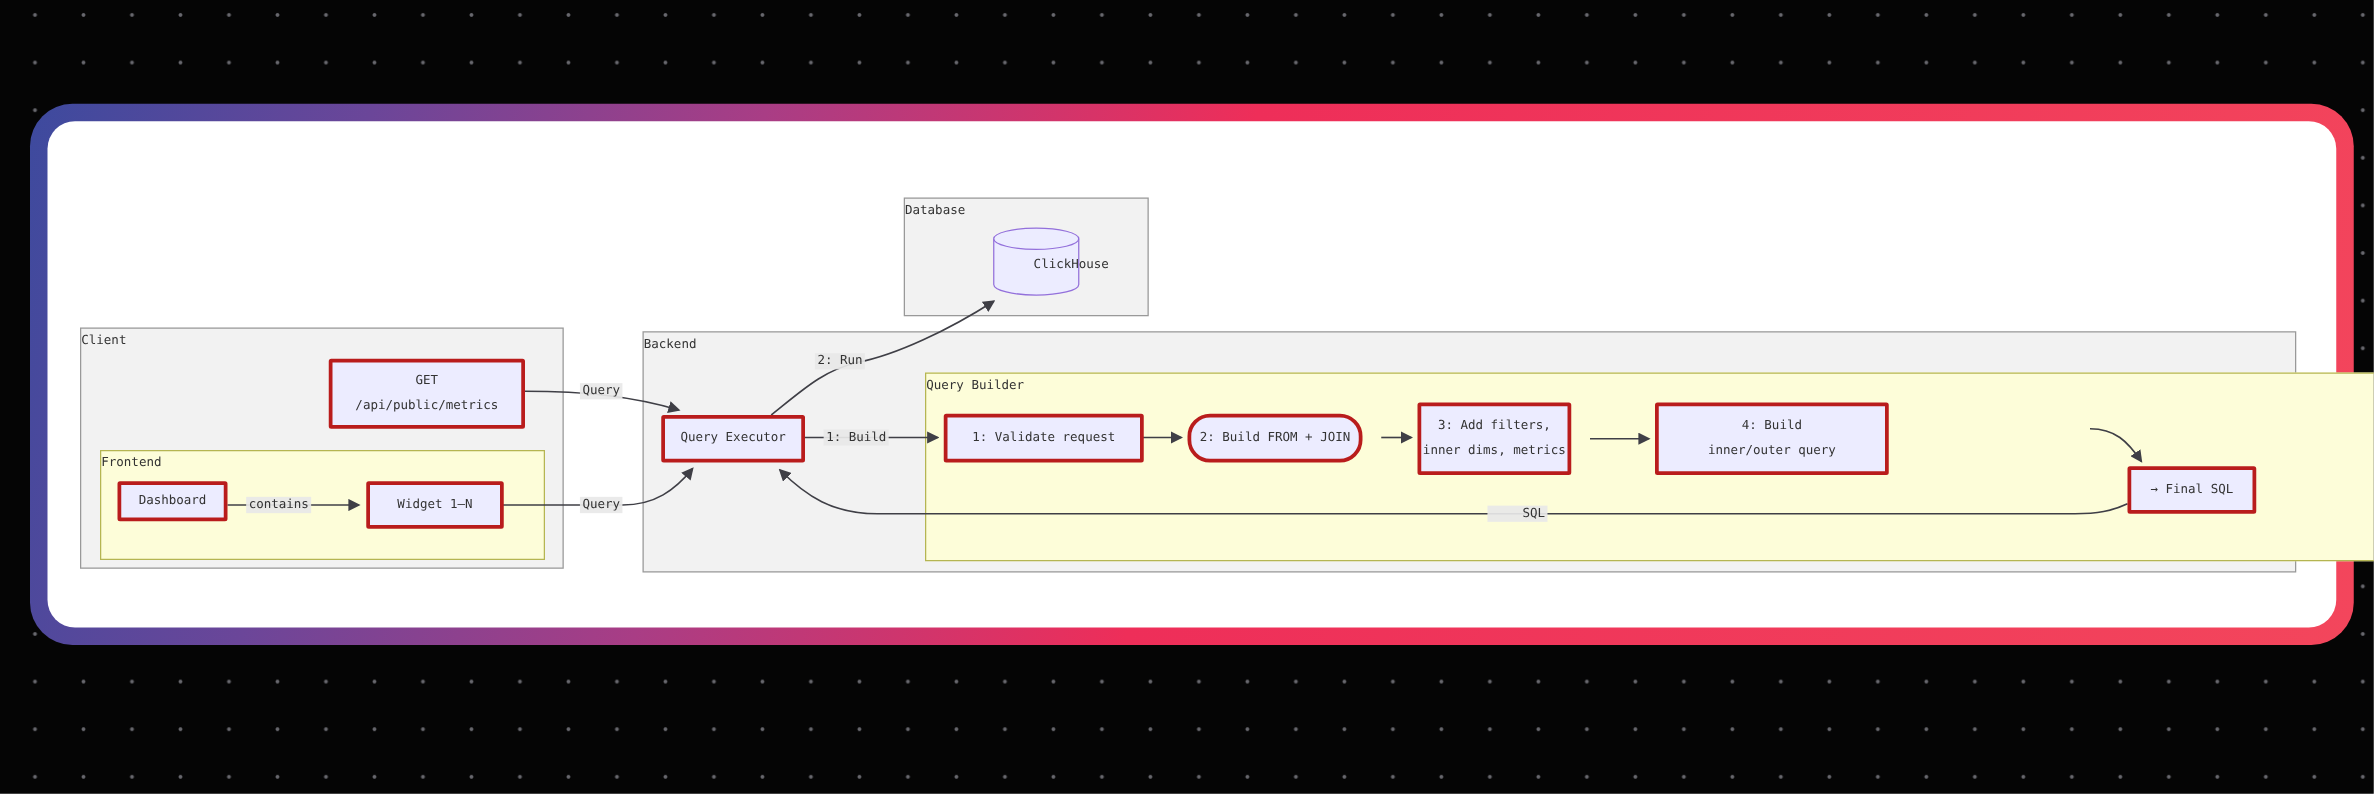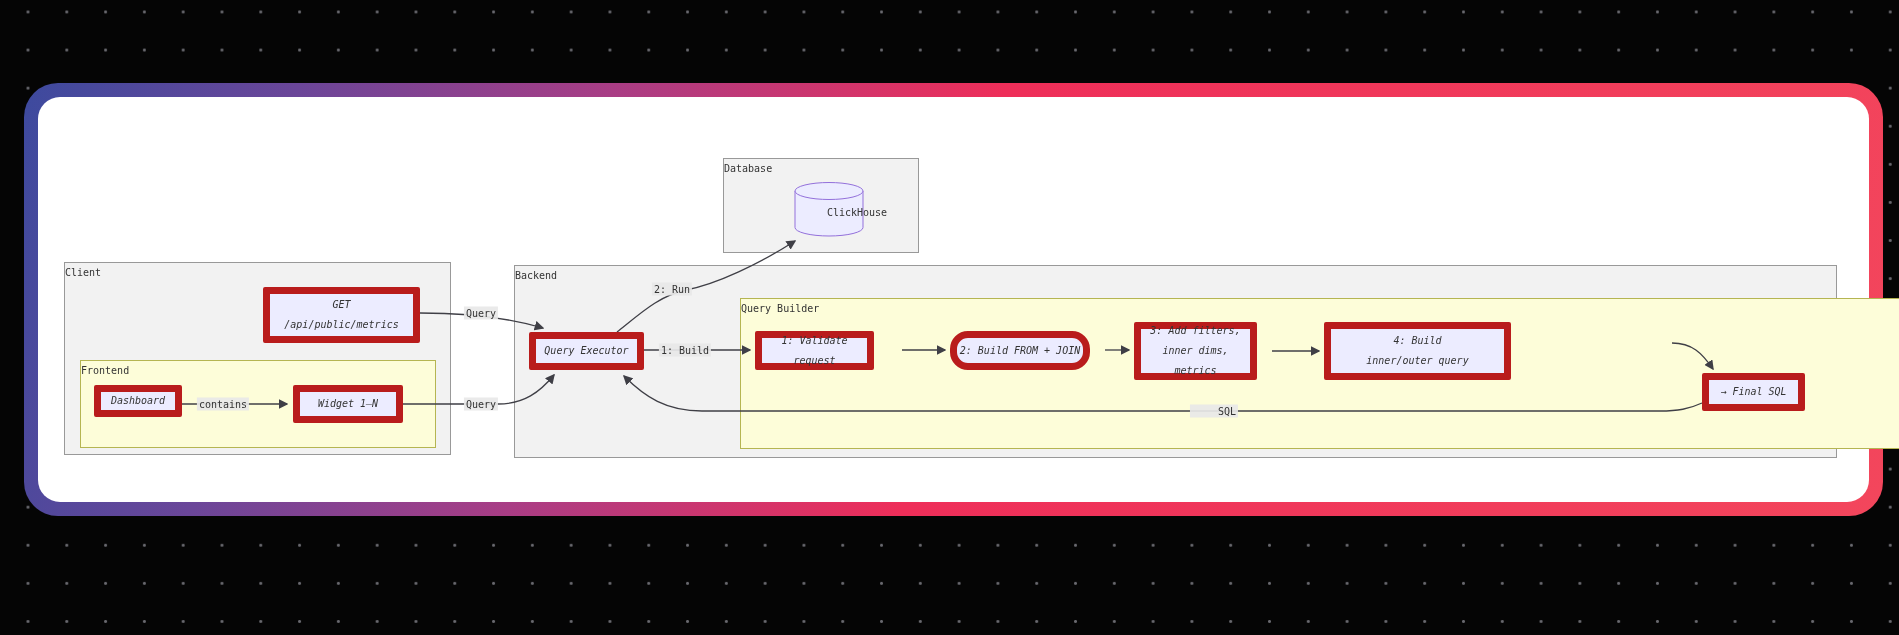--- a/index.html
+++ b/index.html
@@ -20,22 +20,22 @@
   .stage{position:absolute;inset:0;}
   .edges{position:absolute;left:0;top:0;pointer-events:none;}
   .cluster{position:absolute;box-sizing:border-box;border:1px solid #999999;background:#f2f2f2;}
   .cluster.yellow{background:#fdfdd9;border-color:#b5b552;}
   .cluster-title{
     position:absolute;left:0;right:0;top:4px;text-align:left;
     font-size:10px;color:#333;line-height:12px;
   }
   .node{
     position:absolute;box-sizing:border-box;display:flex;align-items:center;justify-content:center;
-    background:#ECECFF;border:7px solid #b91c1c;border-radius:2px;
-    font-size:10px;line-height:20px;color:#333;text-align:center;white-space:pre-line;font-style:italic;
+    background:#ECECFF;border:3px solid #b91c1c;border-radius:2px;
+    font-size:10px;line-height:20px;color:#333;text-align:center;white-space:pre-line;
   }
   .cyl-label{
     position:absolute;font-size:10px;color:#333;text-align:center;white-space:nowrap;
     transform:translate(-50%,-50%);
   }
   .edge-label{
     position:absolute;transform:translate(-50%,-50%);
     background:rgba(232,232,232,0.92);color:#333;font-size:10px;line-height:13px;
     padding:0 2px;white-space:nowrap;
   }
@@ -89,21 +89,21 @@
       <ellipse cx="829" cy="191" rx="34" ry="8.5"></ellipse>
     </g>
   </svg>
 
   <div class="cyl-label" style="left:857px;top:212px;">ClickHouse</div>
   <div class="node" style="left:263px;top:287px;width:157px;height:56px;">GET
 /api/public/metrics</div>
   <div class="node" style="left:94px;top:385px;width:88px;height:32px;">Dashboard</div>
   <div class="node" style="left:293px;top:385px;width:110px;height:38px;">Widget 1–N</div>
   <div class="node" style="left:529px;top:332px;width:115px;height:38px;">Query Executor</div>
-  <div class="node" style="left:755px;top:331px;width:119px;height:39px;">1: Validate request</div>
+  <div class="node" style="left:755px;top:331px;width:160px;height:39px;">1: Validate request</div>
   <div class="node" style="left:950px;top:331px;width:140px;height:39px;border-radius:18px;">2: Build FROM + JOIN</div>
   <div class="node" style="left:1134px;top:322px;width:123px;height:58px;">3: Add filters,
 inner dims, metrics</div>
   <div class="node" style="left:1324px;top:322px;width:187px;height:58px;">4: Build
 inner/outer query</div>
   <div class="node" style="left:1702px;top:373px;width:103px;height:38px;">→ Final SQL</div>
 
   <span class="edge-label" style="left:481px;top:313px;">Query</span>
   <span class="edge-label" style="left:481px;top:404px;">Query</span>
   <span class="edge-label" style="left:223px;top:404px;">contains</span>

